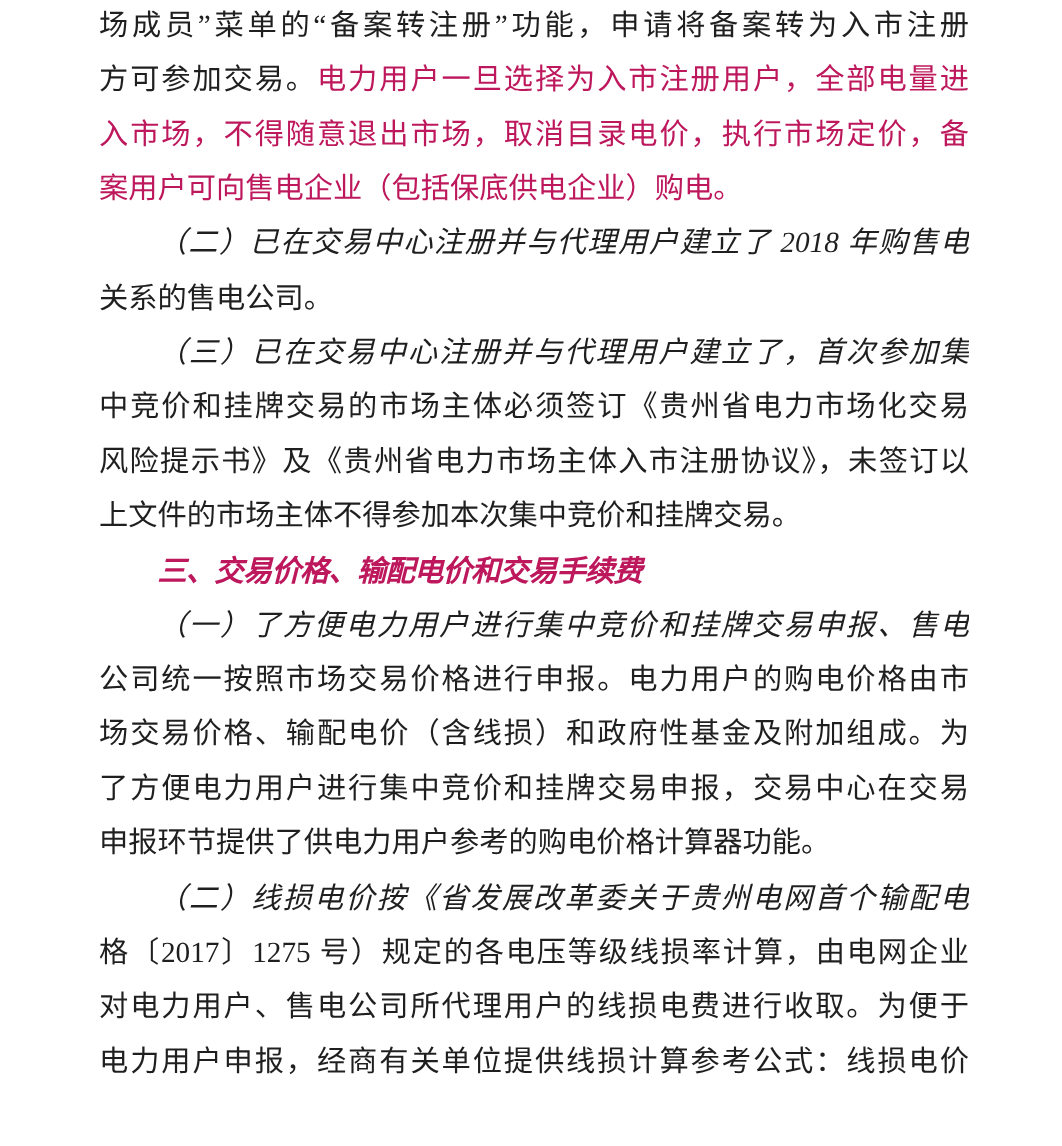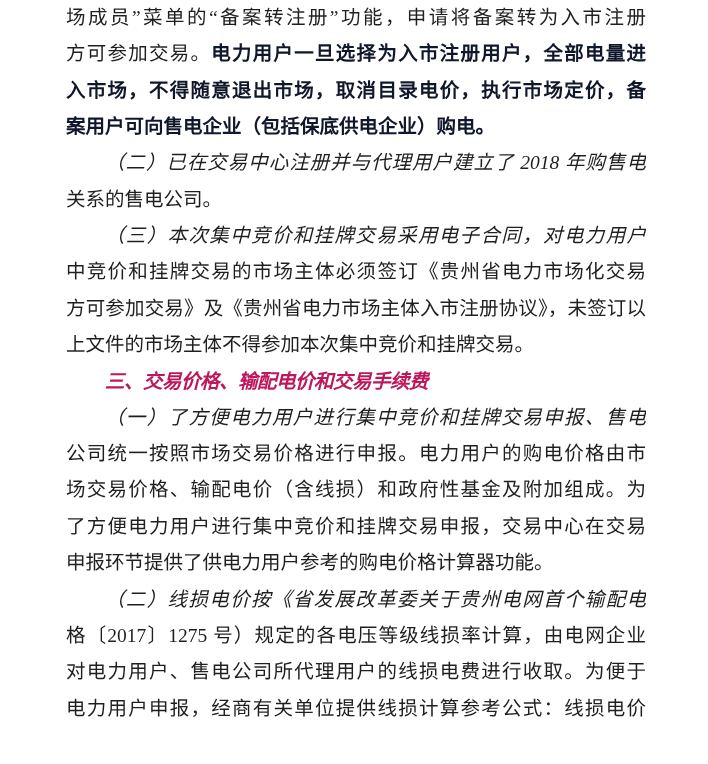--- a/index.html
+++ b/index.html
@@ -31,22 +31,22 @@
     height: 36.35px;
     text-align: justify;
     overflow: hidden;
     white-space: nowrap;
   }
   
   .fill { text-align-last: justify; }
   
   .indent { text-indent: 39px; font-style: italic; }
   .bold {
-    font-weight: 700;
-    color: #0f172a;
+    font-weight: 400;
+    color: #be185d;
   }
   .heading {
     font-family: "Liberation Sans", "DejaVu Sans", sans-serif;
     font-weight: 700;
     color: #be185d;
     letter-spacing: -0.5px;
   }
 </style>
 </head>
 <body>
@@ -62,23 +62,23 @@
       <div class="line fill bold">入市场，不得随意退出市场，取消目录电价，执行市场定价，备</div>
       <div class="line bold">案用户可向售电企业（包括保底供电企业）购电。</div>
     </div>
 
     <div class="para">
       <div class="line fill indent">（二）已在交易中心注册并与代理用户建立了 2018 年购售电</div>
       <div class="line">关系的售电公司。</div>
     </div>
 
     <div class="para">
-      <div class="line fill indent">（三）本次集中竞价和挂牌交易采用电子合同，对电力用户</div>
+      <div class="line fill indent">（三）已在交易中心注册并与代理用户建立了，首次参加集</div>
       <div class="line fill">中竞价和挂牌交易的市场主体必须签订《贵州省电力市场化交易</div>
-      <div class="line fill">方可参加交易》及《贵州省电力市场主体入市注册协议》，未签订以</div>
+      <div class="line fill">风险提示书》及《贵州省电力市场主体入市注册协议》，未签订以</div>
       <div class="line">上文件的市场主体不得参加本次集中竞价和挂牌交易。</div>
     </div>
 
     <div class="para">
       <div class="line indent heading">三、交易价格、输配电价和交易手续费</div>
     </div>
 
     <div class="para">
       <div class="line fill indent">（一）了方便电力用户进行集中竞价和挂牌交易申报、售电</div>
       <div class="line fill">公司统一按照市场交易价格进行申报。电力用户的购电价格由市</div>

